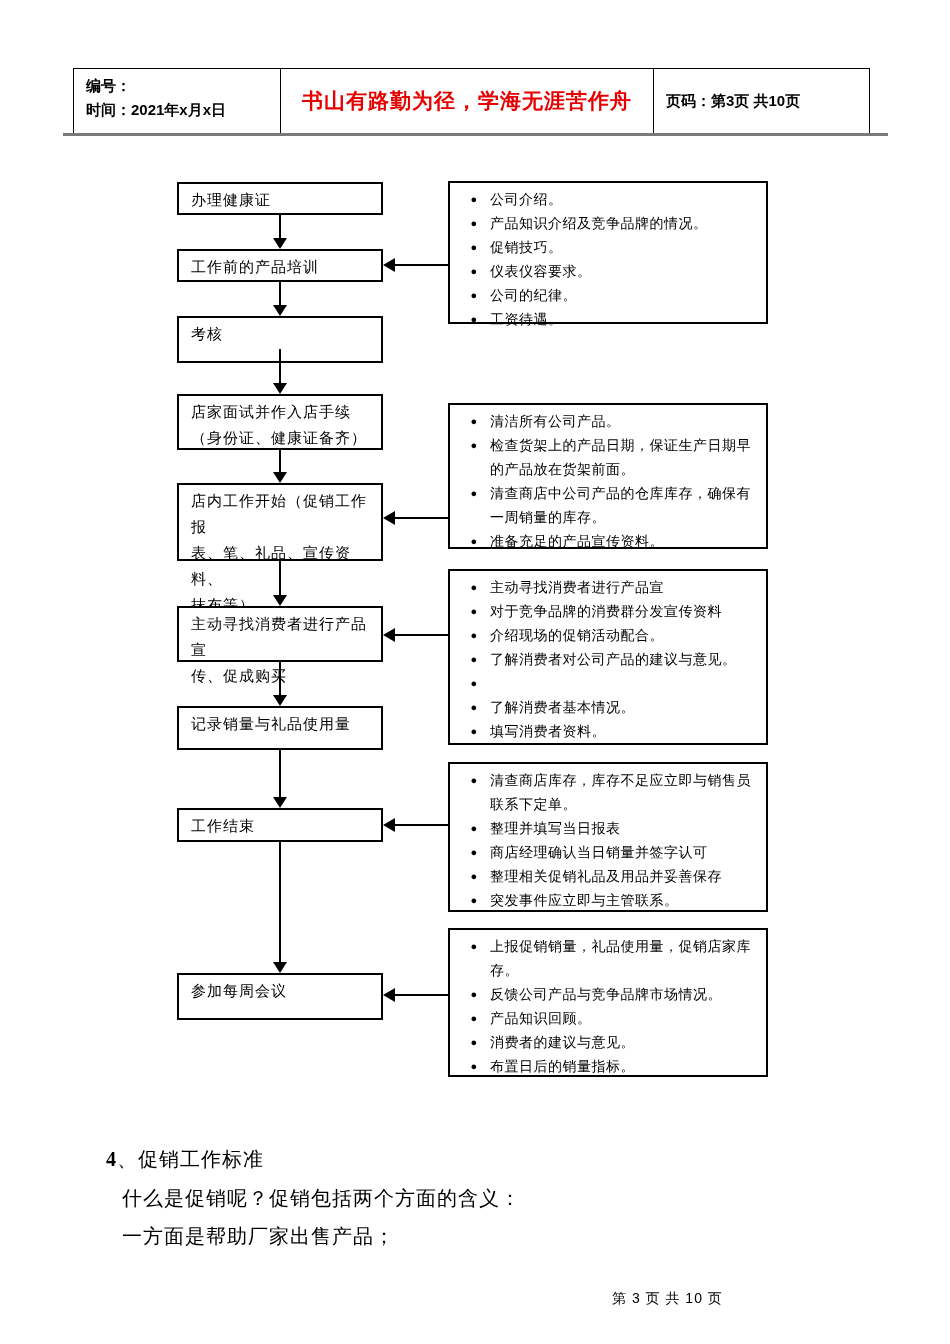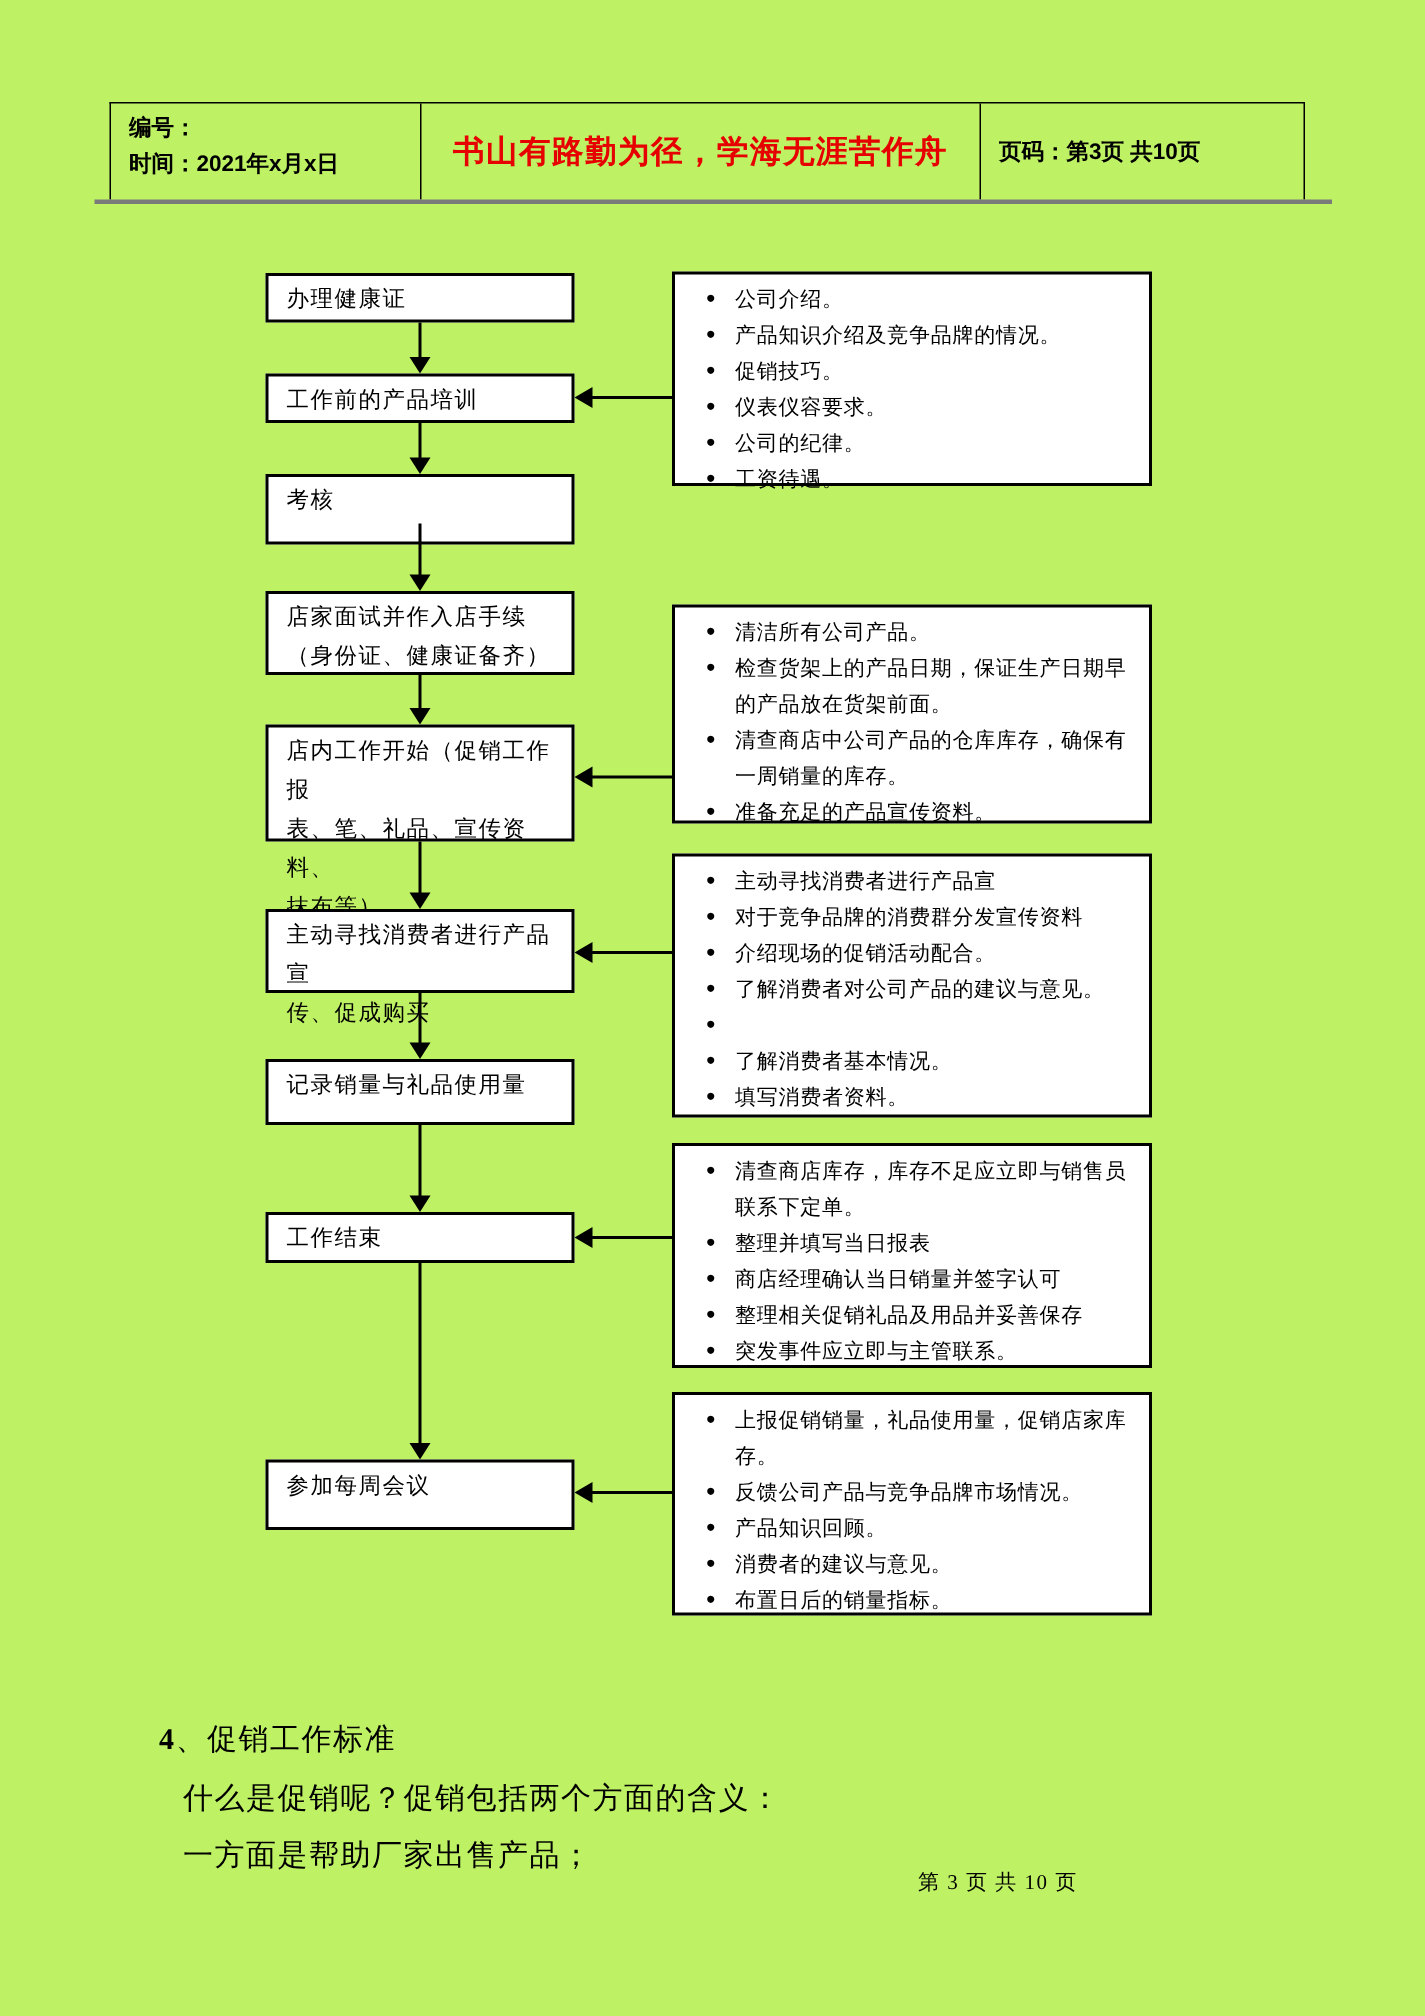--- a/index.html
+++ b/index.html
@@ -1,19 +1,19 @@
 <!DOCTYPE html>
 <html><head>
 <meta charset="utf-8">
 <style>
   * { margin:0; padding:0; box-sizing:border-box; }
   html,body { background:#e9e9e9; }
   .page {
     position:relative; width:950px; height:1344px; margin:0 auto;
-    background:#bef264; overflow:hidden;
+    background:#ffffff; overflow:hidden;
     font-family:"Liberation Sans", sans-serif; color:#000;
   }
   
   .hdr {
     position:absolute; left:73px; top:68px; width:797px; height:65px;
     display:flex;
     border-top:1.5px solid #000; border-left:1.5px solid #000; border-right:1.5px solid #000;
   }
   .hdr-cell { height:100%; }
   .hdr-left {
@@ -55,21 +55,21 @@
                    border-top:11px solid #000; }
   .h-arrow { position:absolute; left:383px; width:65px; height:14px; }
   .h-arrow .line { position:absolute; top:6px; left:9px; right:0; height:2px; background:#000; }
   .h-arrow .head { position:absolute; left:0; top:0; width:0; height:0;
                    border-top:7px solid transparent; border-bottom:7px solid transparent;
                    border-right:12px solid #000; }
 
   
   .doc-text { position:absolute; font-family:"Liberation Serif", serif; font-size:20px; letter-spacing:1px; }
   .heading-num { font-weight:bold; }
-  .footer-text { position:absolute; font-family:Liberation Serif, serif; font-size:14px; letter-spacing:1px; }
+  .footer-text { position:absolute; font-family:Liberation Sans, sans-serif; font-size:14px; letter-spacing:1px;margin-top:44px; }
 </style>
 </head>
 <body>
 
 <div class="page">
 
   <div class="hdr">
     <div class="hdr-cell hdr-left">
       <div>编号：</div>
       <div>时间：2021年x月x日</div>

